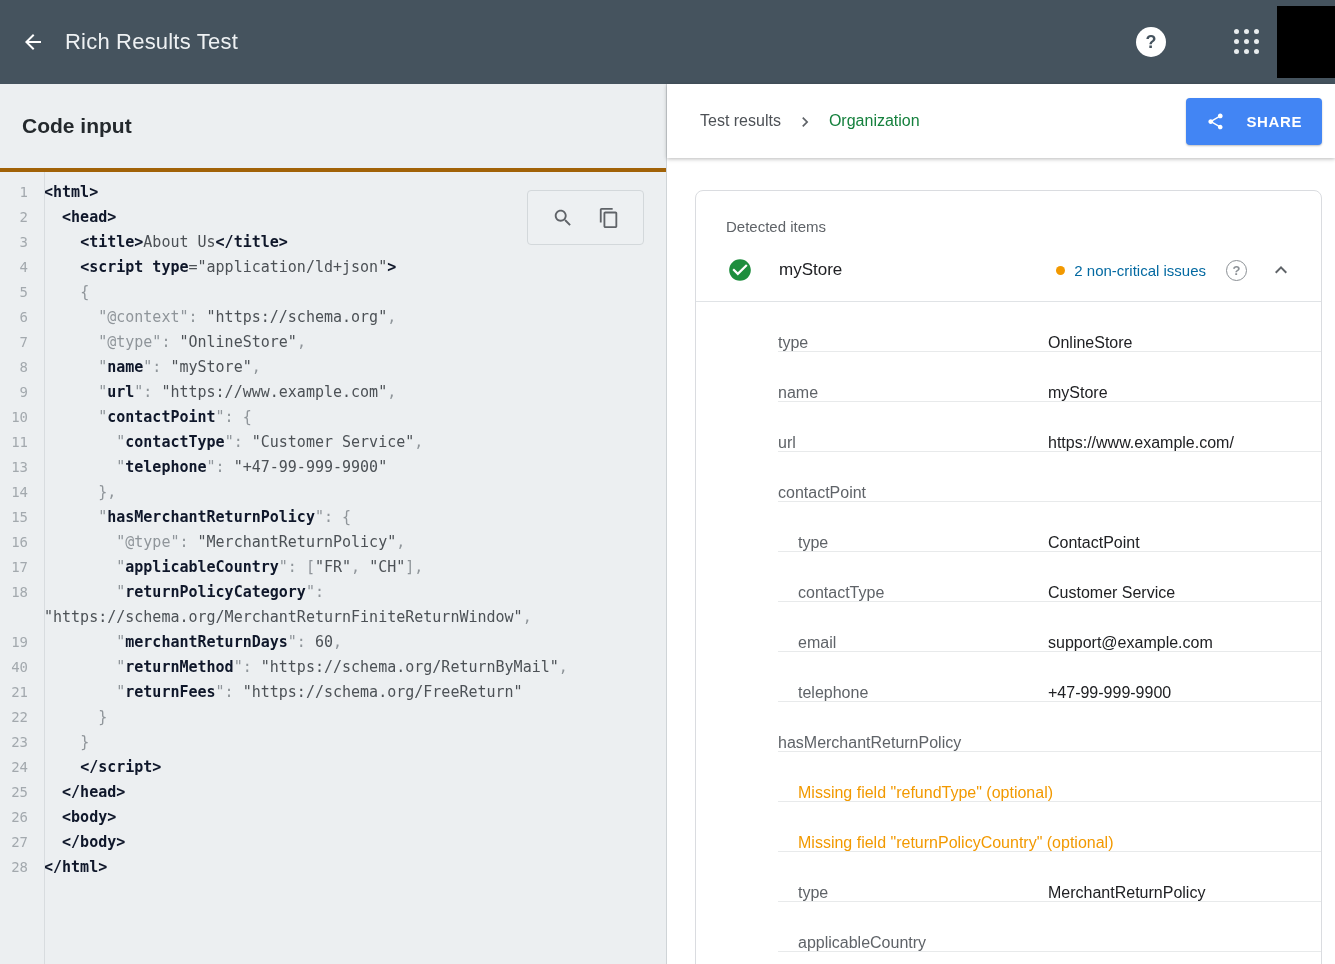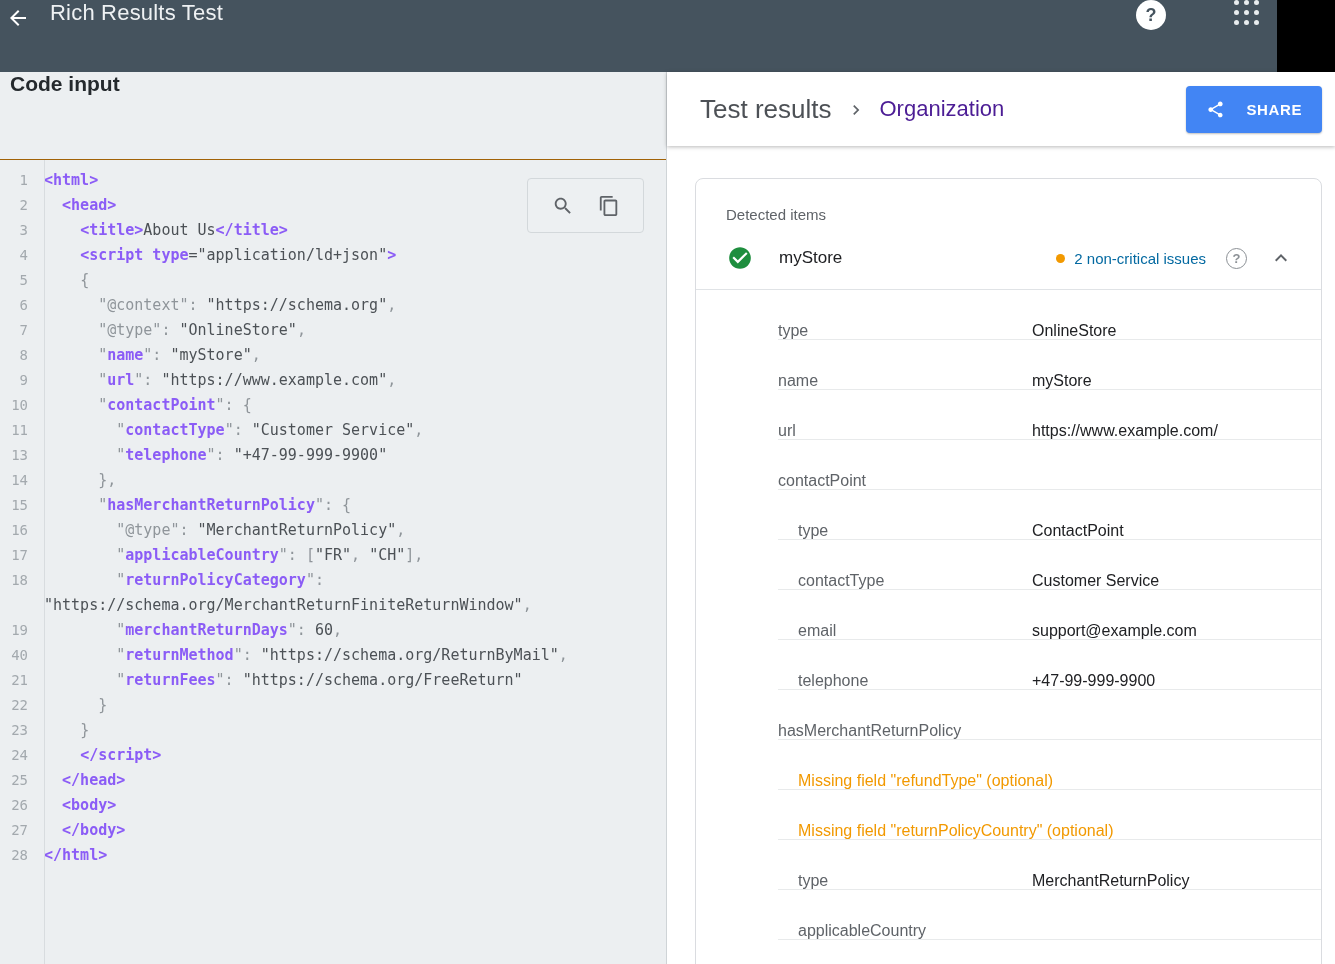--- a/index.html
+++ b/index.html
@@ -1,65 +1,65 @@
 <!DOCTYPE html>
 <html><head>
 <meta charset="utf-8">
 <style>
   * { box-sizing: border-box; margin: 0; padding: 0; }
   html,body { width:1335px; height:964px; overflow:hidden; background:#fff;
               font-family:"Liberation Sans", sans-serif; }
 
   
-  .app-header { height:72px; background:#45535E; display:flex; 
-                position:relative; }
+  .app-header { height:84px; background:#45535E; display:flex; align-items:center;
+                padding-left:15px; position:relative; }
   .back-btn { width:36px; height:36px; border:none; background:transparent; cursor:pointer;
               display:flex; align-items:center; justify-content:center; }
   .app-title { color:#eef1f3; font-size:22px; margin-left:14px; font-weight:400; letter-spacing:.2px; }
   .help-btn { margin-left:auto; width:30px; height:30px; border-radius:50%; background:#fff;
               border:none; cursor:pointer; display:flex; align-items:center; justify-content:center; }
   .help-btn span { color:#45535E; font-weight:bold; font-size:18px; line-height:1; }
   .apps-btn { margin-left:68px; width:26px; height:26px; border:none; background:transparent; cursor:pointer;
               display:grid; grid-template-columns:repeat(3,5px); grid-template-rows:repeat(3,5px); gap:5px; }
   .apps-btn i { width:5px; height:5px; border-radius:50%; background:#e9edef; }
   .account-box { margin-left:17px; width:58px; height:72px; background:#000; cursor:pointer; }
 
   
   .main { display:flex; height:892px; }
 
   
   .left-panel { width:667px; flex:none; background:#eceff1; border-right:1px solid #cfd4d7;
                 display:flex; flex-direction:column; }
-  .code-header { height:88px; flex:none; display:flex; padding-left:10px;
-                 border-bottom:1px solid #a16207; }
+  .code-header { height:88px; flex:none; display:flex; align-items:center; padding-left:22px;
+                 border-bottom:4px solid #a16207; }
   .code-header h2 { font-size:21px; font-weight:bold; color:#24292d; }
   .code-area { position:relative; flex:1; padding-top:8px; overflow:hidden; cursor:text; }
   .code-area::before { content:''; position:absolute; left:44px; top:0; bottom:0; width:1px;
                        background:#d8dcdf; }
   .code-line { display:flex; align-items:flex-start; }
   .line-num { width:36px; flex:none; text-align:right; padding-right:8px; color:#a3a9ae;
               font-family:"DejaVu Sans Mono", monospace; font-size:14px; line-height:25px; }
   .code-text { flex:1; padding-left:8px; font-family:"DejaVu Sans Mono", monospace;
                font-size:15px; line-height:25px; white-space:pre-wrap; word-wrap:normal; }
-  .sb { color:#8b5cf6; font-weight:bold; }
+  .sb { color:#0f172a; font-weight:bold; }
   .sg { color:#8f959a; }
   .sv { color:#4c5156; }
   .code-toolbar { position:absolute; top:18px; right:22px; width:117px; height:55px;
                   border:1px solid #d3d8db; border-radius:4px; background:#edf0f2;
                   display:flex; align-items:center; justify-content:center; gap:22px; }
   .tool-btn { border:none; background:transparent; cursor:pointer; width:24px; height:24px;
               display:flex; align-items:center; justify-content:center; }
 
   
   .right-panel { flex:1; background:#fff; display:flex; flex-direction:column; }
   .results-header { height:74px; flex:none; background:#fff; display:flex; align-items:center;
                     padding:0 13px 0 33px; box-shadow:0 1px 4px rgba(0,0,0,.28); position:relative; z-index:2; }
-  .crumb-parent { font-size:26px; color:#4d5156; cursor:pointer; }
+  .crumb-parent { font-size:16px; color:#4d5156; cursor:pointer; }
   .crumb-chevron { margin:2px 14px 0 14px; display:flex; }
-  .crumb-current { font-size:22px; color:#4c1d95; }
+  .crumb-current { font-size:16px; color:#15803d; }
   .share-btn { margin-left:auto; height:47px; padding:0 20px; background:#4285F4; color:#fff;
                border:none; border-radius:4px; cursor:pointer; display:flex; align-items:center;
                gap:21px; box-shadow:0 1px 2px rgba(0,0,0,.25); }
   .share-btn span { font-size:15px; font-weight:bold; letter-spacing:.6px; }
 
   .results-content { flex:1; overflow:hidden; padding:32px 13px 0 28px; background:#fff; }
   .card { border:1px solid #dadce0; border-radius:8px; background:#fff; min-height:860px; }
   .detected-label { padding:27px 0 0 30px; font-size:15px; color:#5f6368; height:48px; }
   .item-header-row { height:62px; display:flex; align-items:center; padding:0 28px 0 31px; cursor:pointer; }
   .item-name { margin-left:26px; font-size:17px; color:#202124; }
@@ -70,21 +70,21 @@
                  background:transparent; cursor:pointer; display:flex; align-items:center; justify-content:center; }
   .help-circle span { color:#8b9095; font-size:13px; font-weight:bold; line-height:1; }
   .collapse-btn { margin-left:22px; width:24px; height:24px; border:none; background:transparent;
                   cursor:pointer; display:flex; align-items:center; justify-content:center; }
   .item-divider { height:1px; background:#e0e3e6; }
 
   .prop-row { position:relative; height:50px; display:flex; align-items:flex-end; padding-left:82px; }
   .prop-row::after { content:''; position:absolute; left:82px; right:0; bottom:0; height:1px; background:#e8eaeb; }
   .prop-row.indent1 { padding-left:102px; }
   .prop-label { font-size:16px; color:#5f6368; }
-  .prop-value { position:absolute; left:336px; font-size:16px; color:#202124; }
+  .prop-value { position:absolute; left:352px; font-size:16px; color:#202124; }
   .prop-row.warning { cursor:pointer; }
   .prop-row.warning .prop-label { color:#F29900; }
 </style>
 </head>
 <body>
 
 <header class="app-header">
   <button class="back-btn">
     <svg width="24" height="24" viewBox="0 0 24 24">
         <path fill="#ffffff" d="M20 11H7.83l5.59-5.59L12 4l-8 8 8 8 1.41-1.41L7.83 13H20v-2z"></path>

